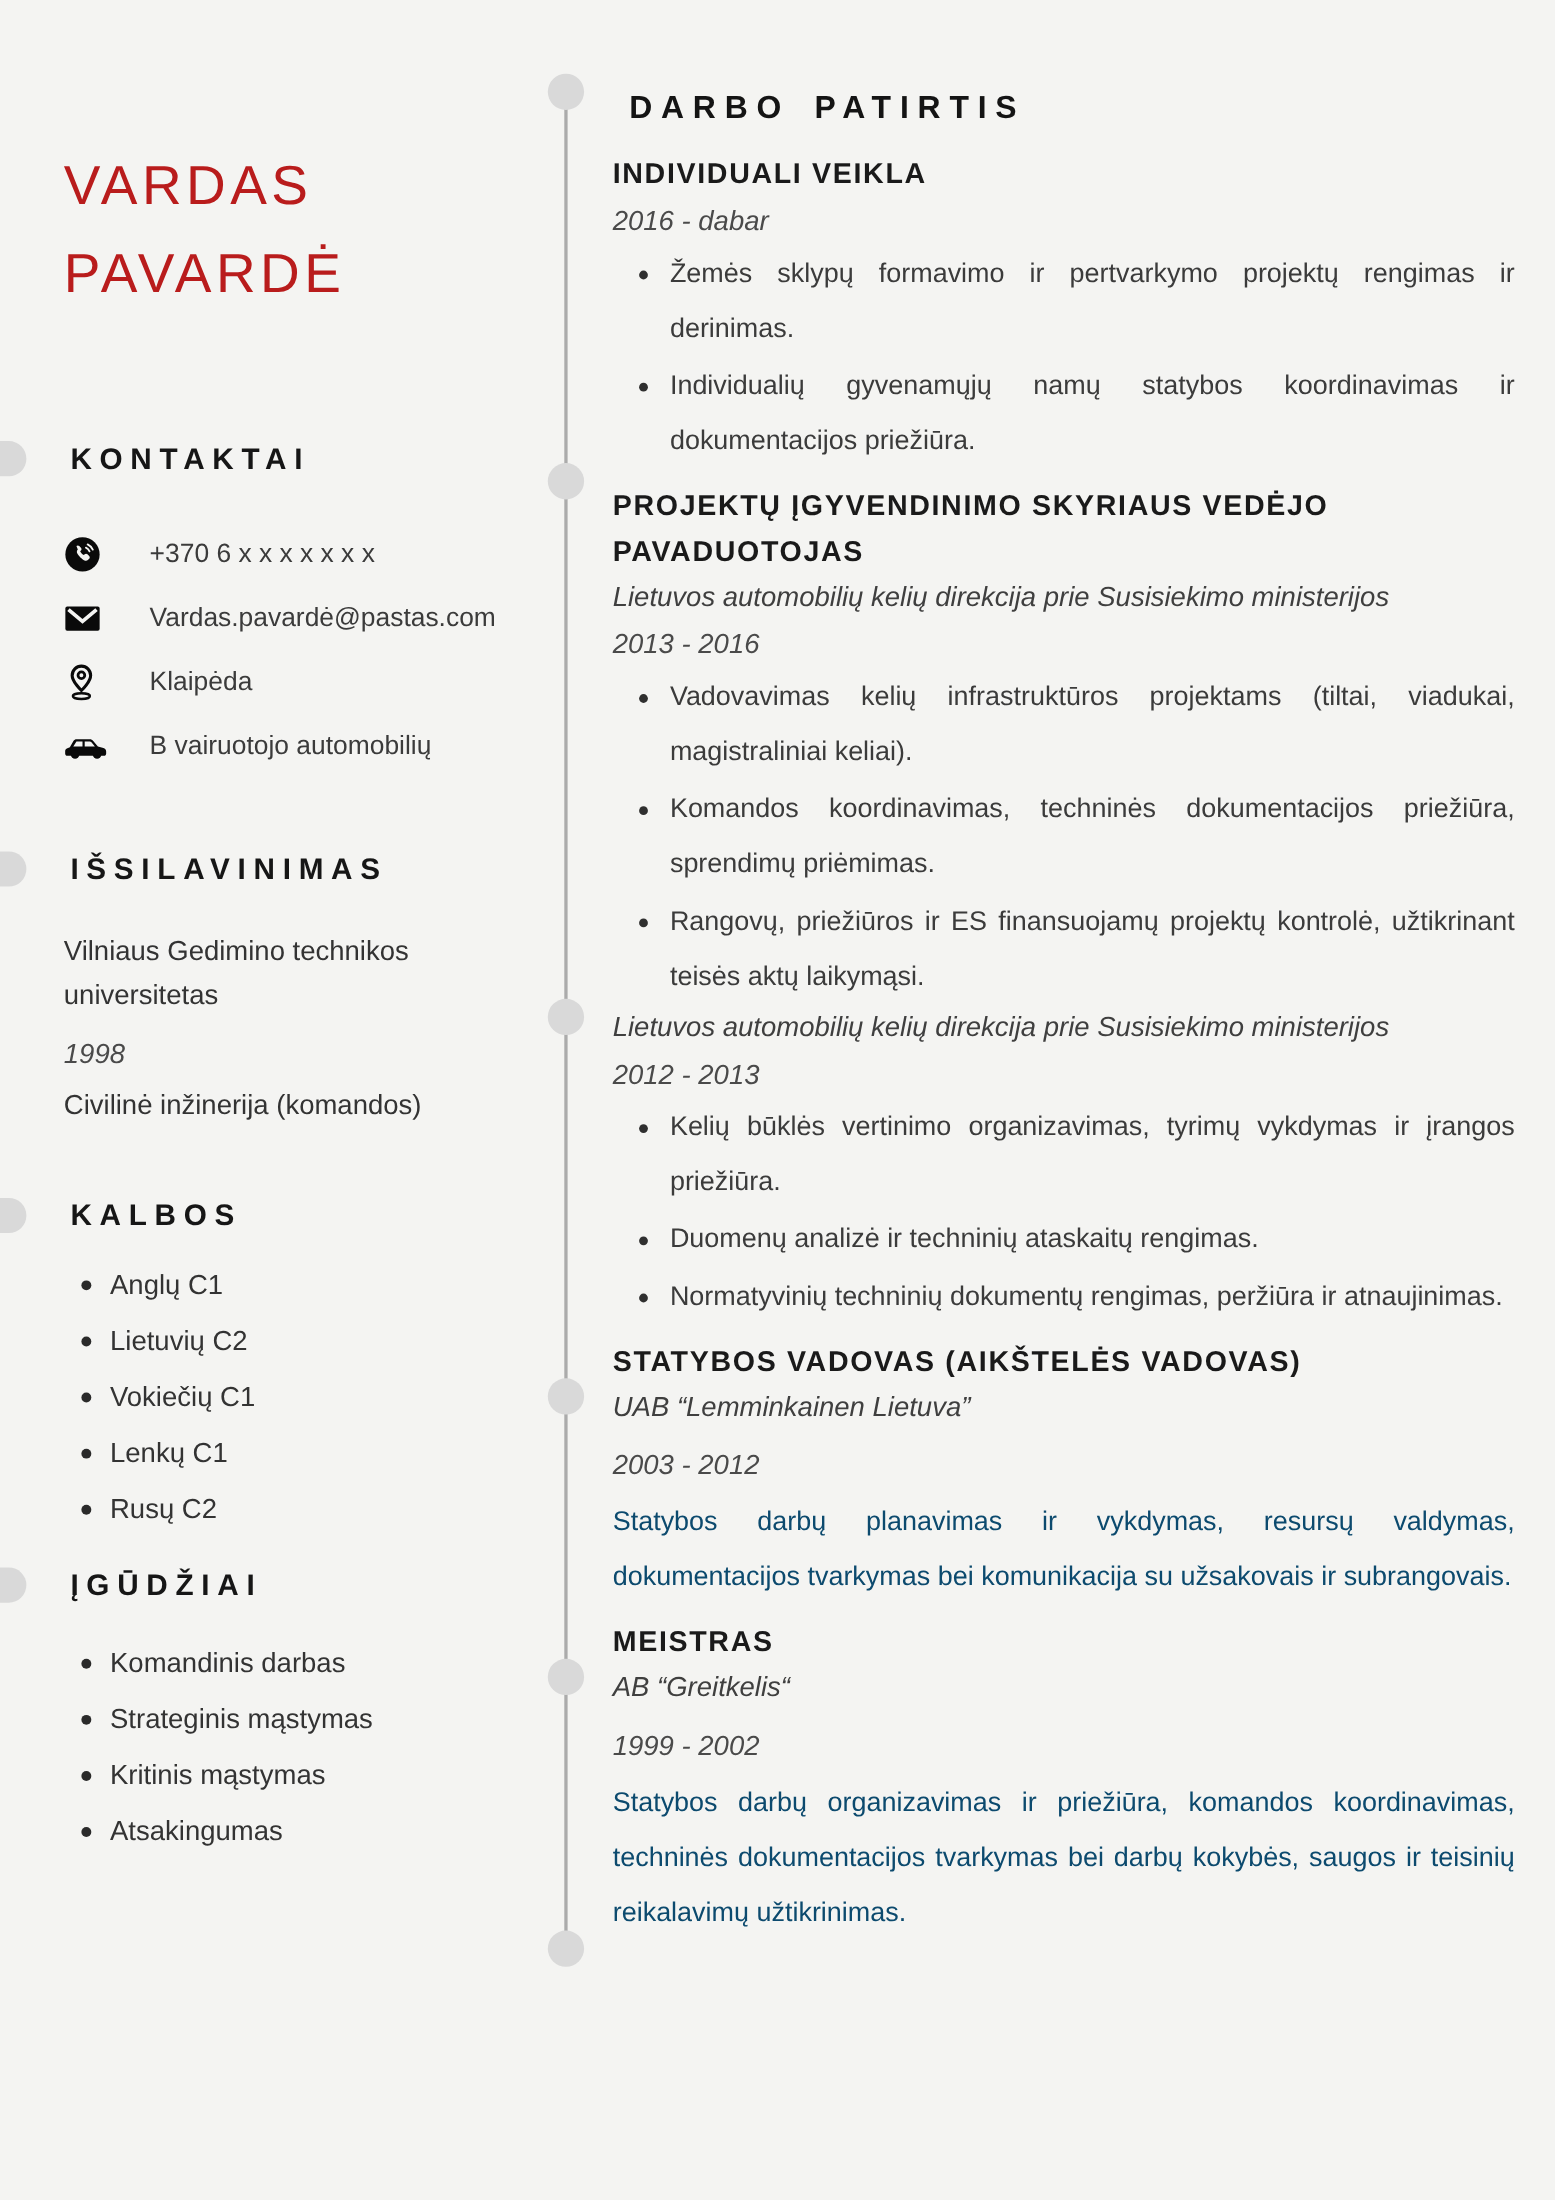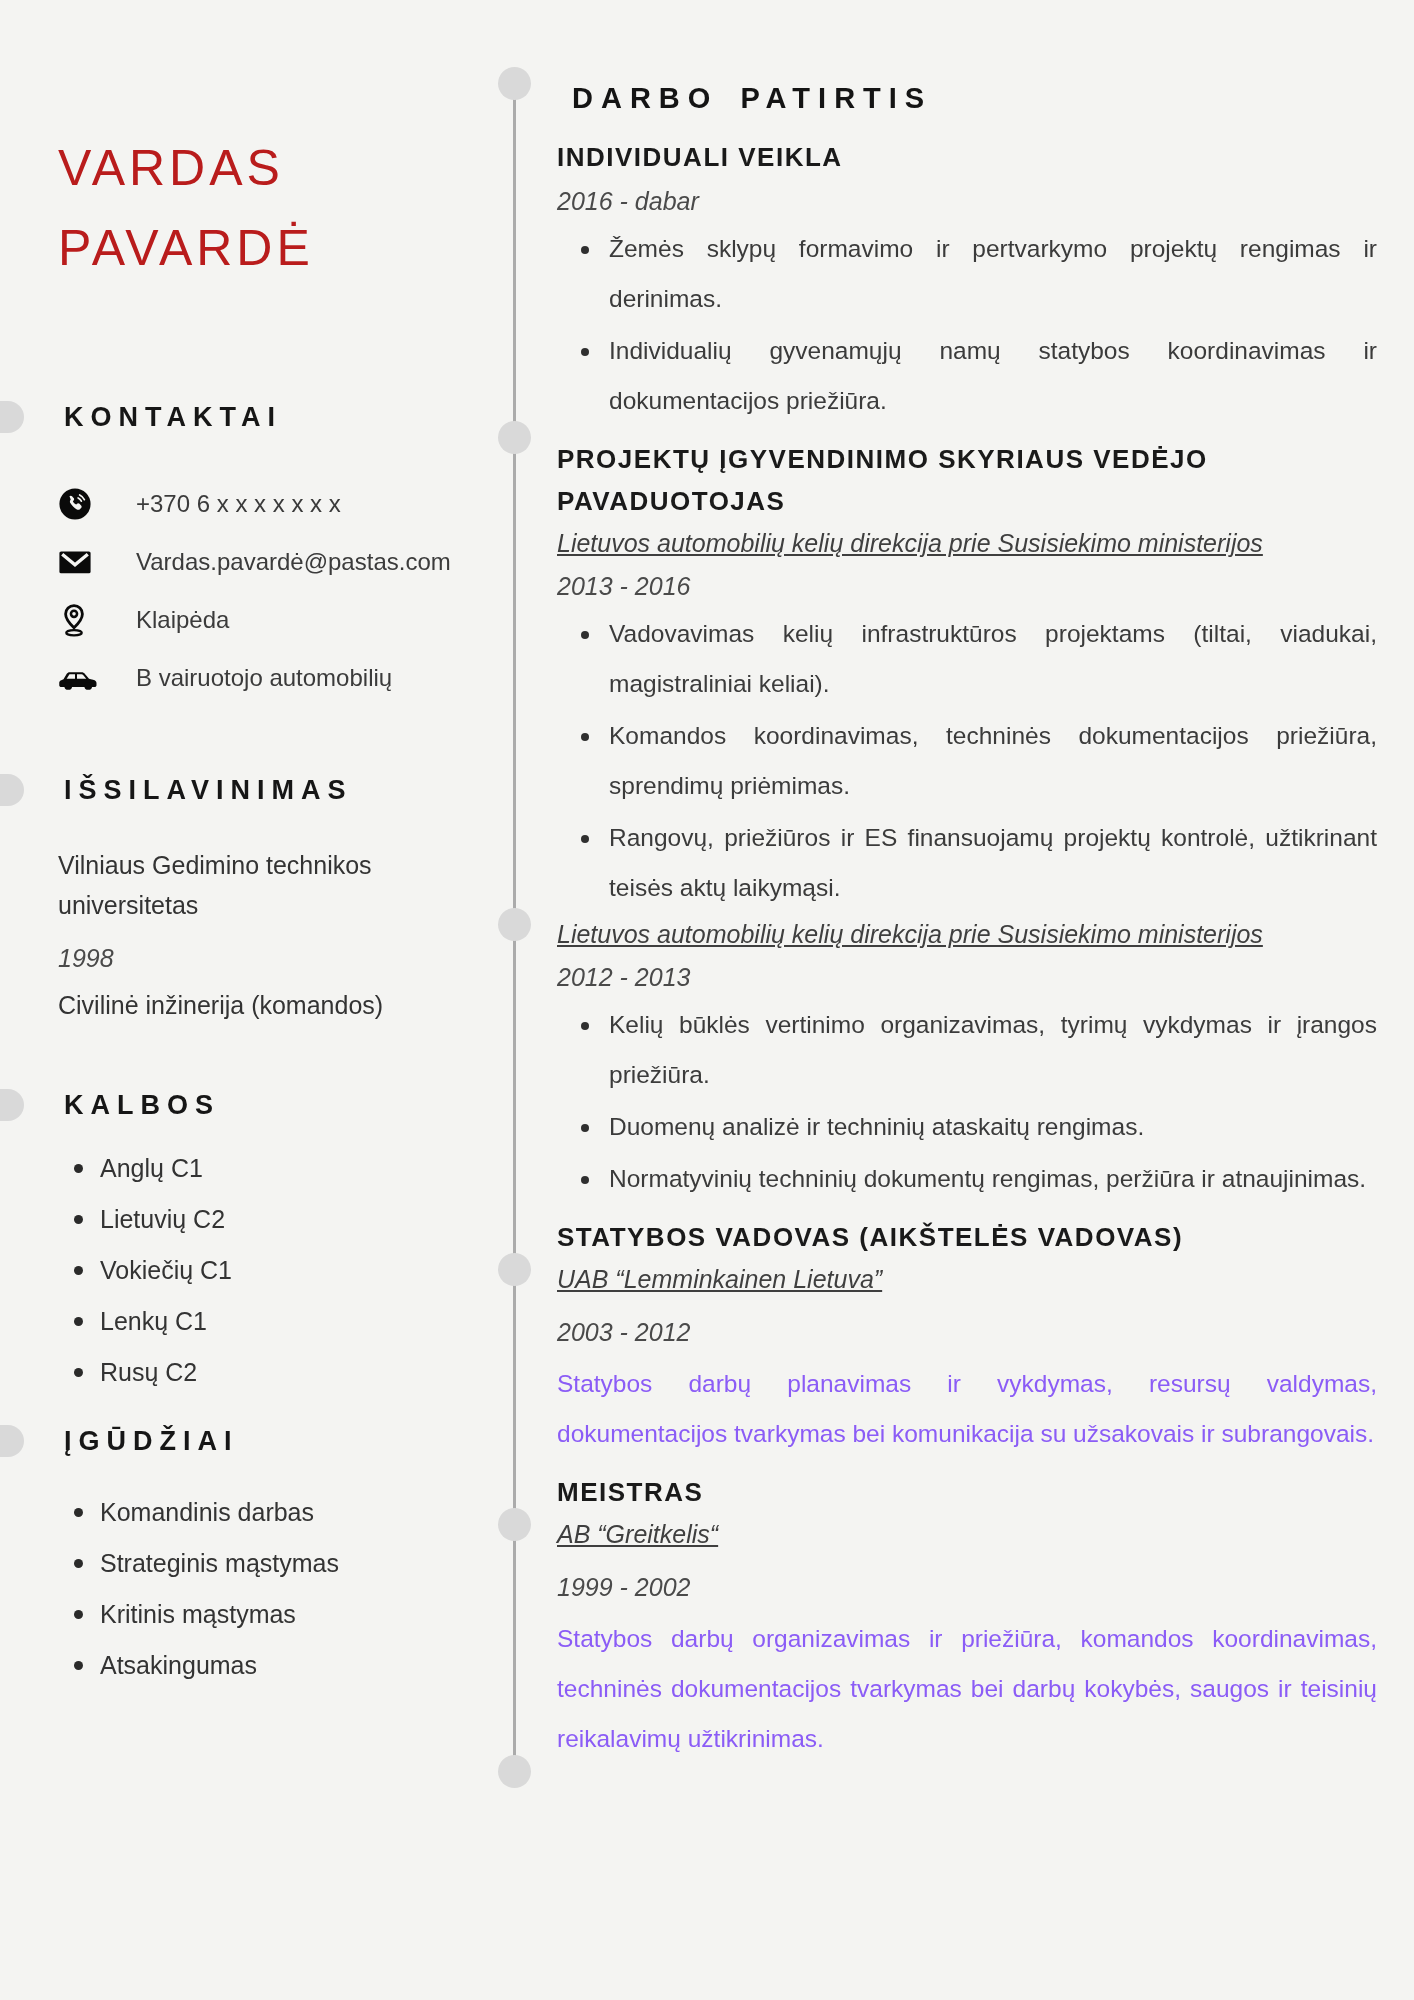--- a/index.html
+++ b/index.html
@@ -76,40 +76,40 @@
   }
   .job{margin:0;}
   .job-title{
     margin:12px 0 0 0;font-size:26px;line-height:42px;font-weight:bold;
     color:#1a1a1a;letter-spacing:1.5px;
   }
   .job + .job .job-title, .job .job-title{margin-top:8px;}
   .job{margin-top:0;}
   .job:not(:first-of-type) .job-title{margin-top:12px;}
   .company{
-    margin:2px 0 0 0;font-size:25px;line-height:39px;font-style:italic;color:#3f3f3f;text-decoration:underline;
+    margin:2px 0 0 0;font-size:25px;line-height:39px;font-style:italic;color:#3f3f3f;
   }
   .dates{
     margin:4px 0 0 0;font-size:25px;line-height:38px;font-style:italic;color:#4a4a4a;
   }
   .para-job .dates{margin-top:14px;}
   .jbullets{
     list-style:none;margin:4px 0 0 0;padding:0 0 0 52px;
   }
   .jbullets li{
     position:relative;font-size:24.5px;line-height:50px;
     text-align:justify;color:#3b3b3b;margin-bottom:2px;
   }
   .jbullets li::before{
     content:"";position:absolute;left:-28px;top:22px;
     width:8px;height:8px;border-radius:50%;background:#2f2f2f;
   }
   .jpara{
     margin:8px 0 0 0;font-size:24.5px;line-height:50px;
-    text-align:justify;color:#8b5cf6;
+    text-align:justify;color:#0c4a6e;
   }
 </style>
 </head>
 <body>
 
 <div id="page">
 
   <aside id="sidebar">
     <h1 class="person-name">
       <span>VARDAS</span>

